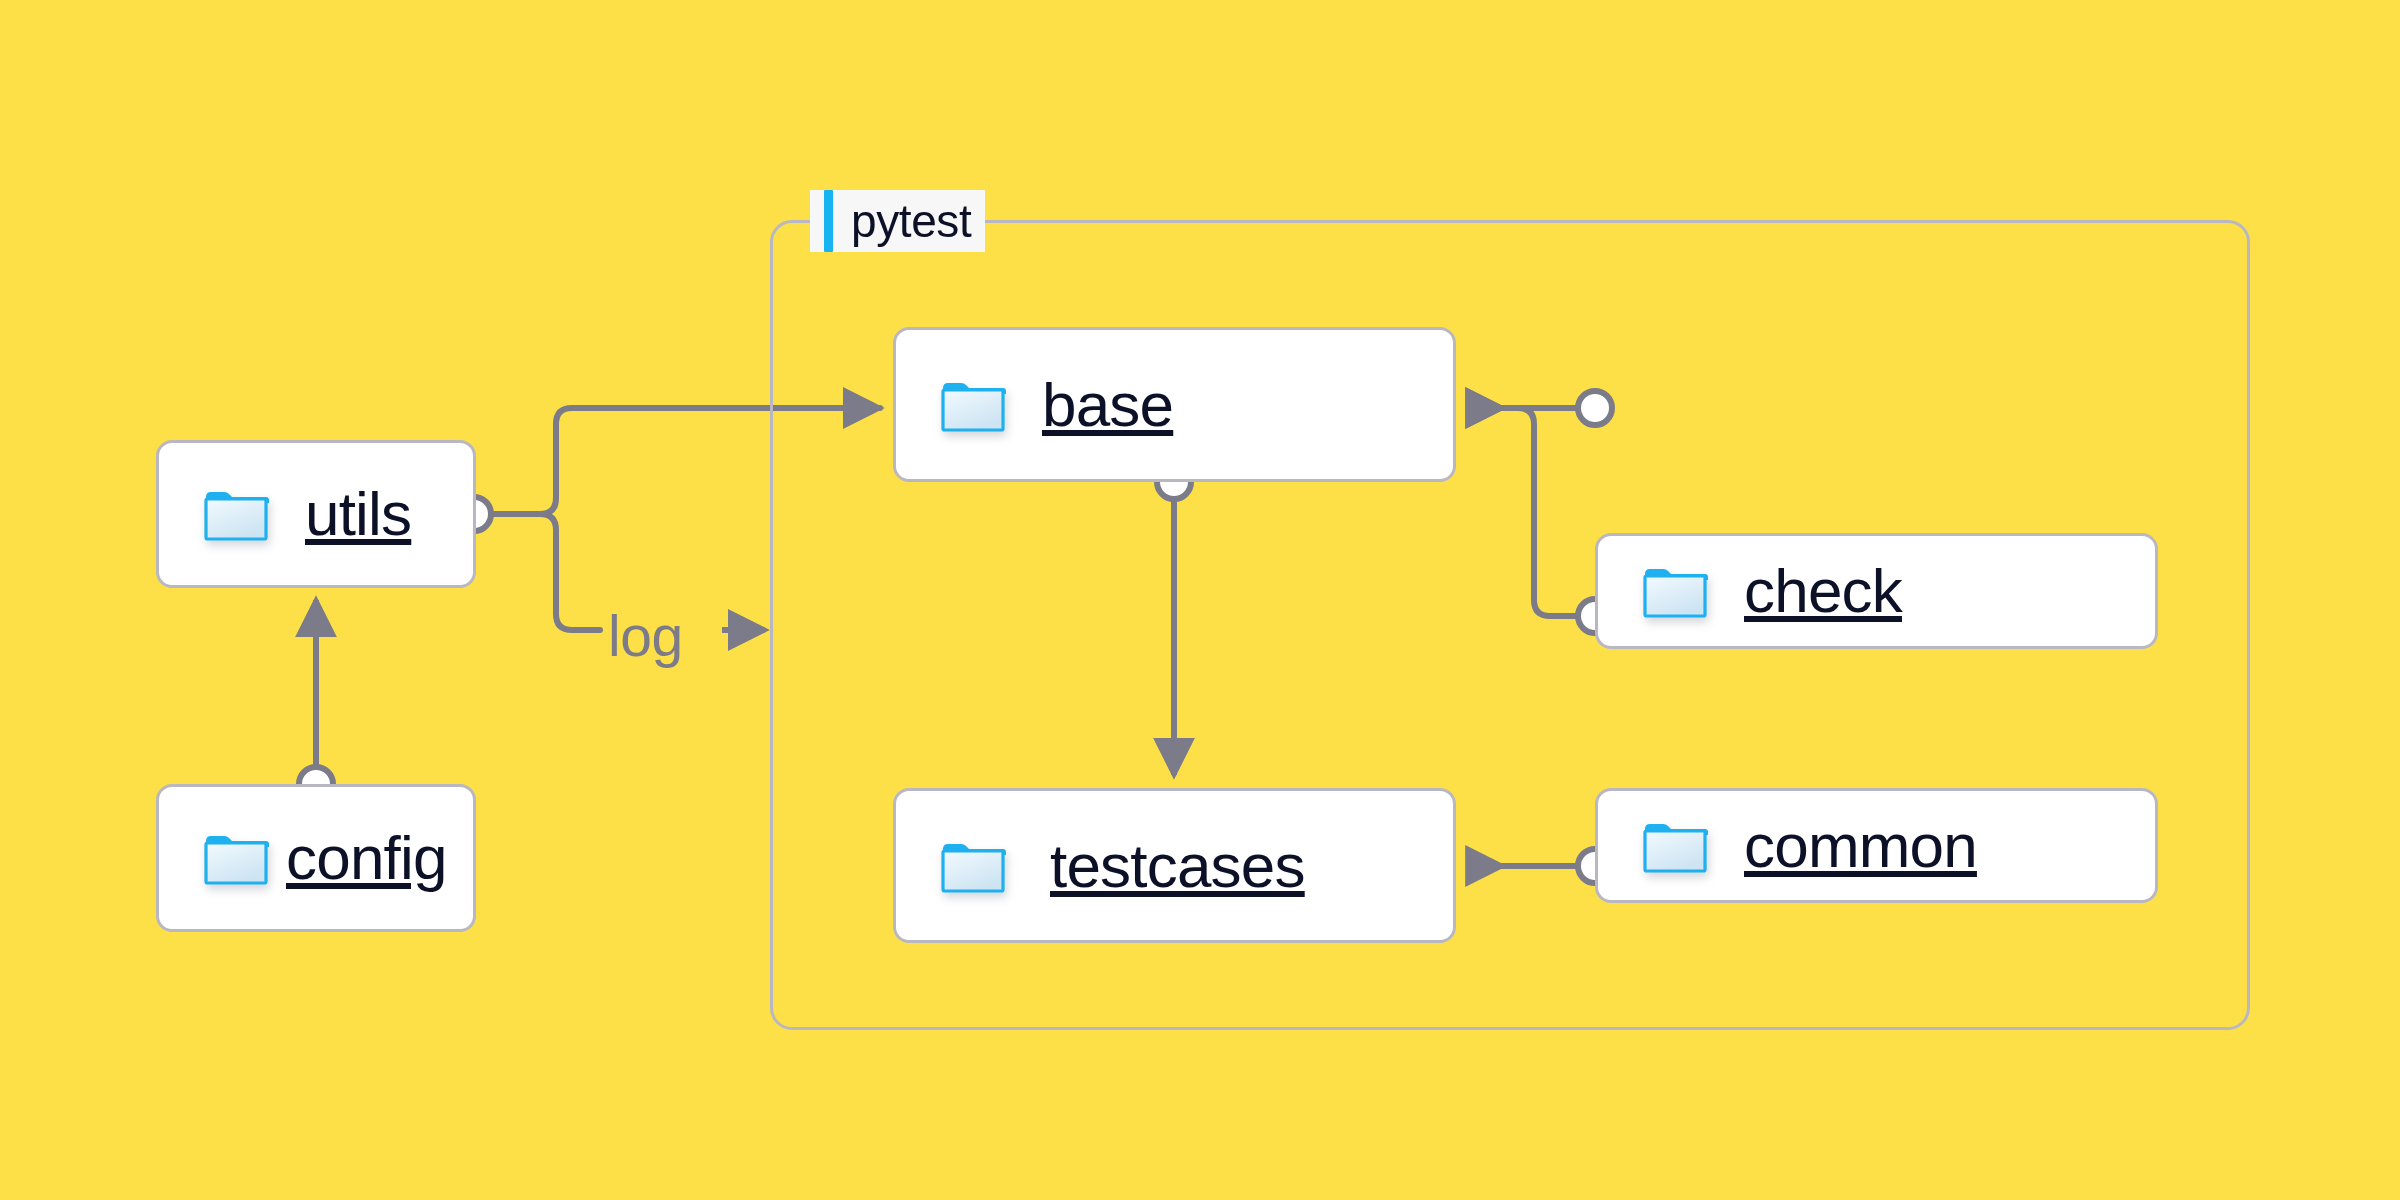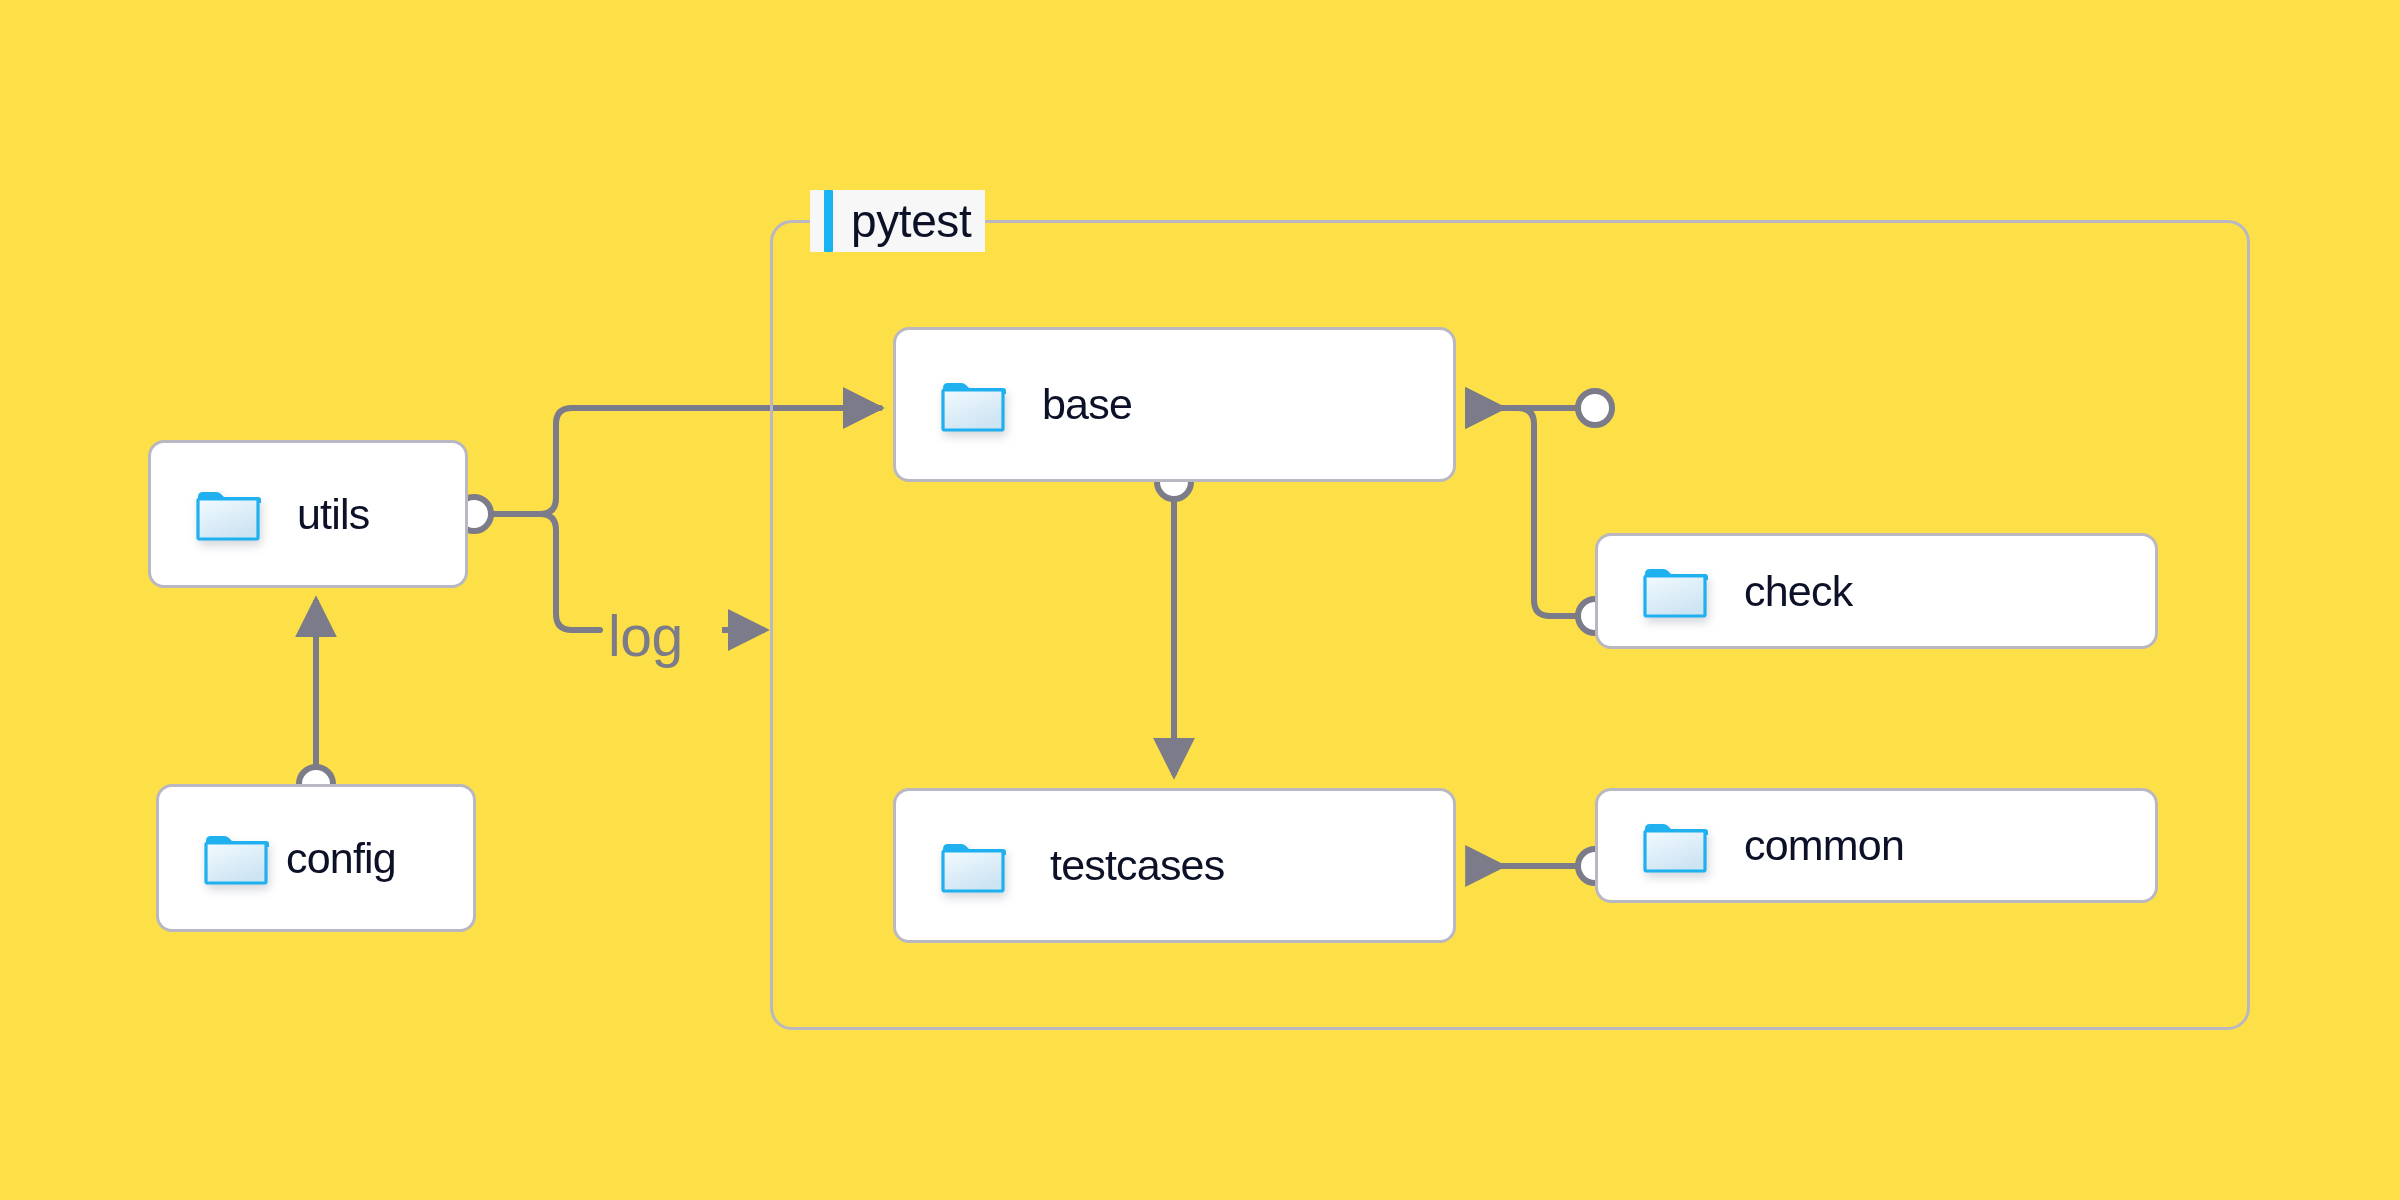--- a/index.html
+++ b/index.html
@@ -68,25 +68,26 @@
     box-sizing: border-box;
     background: #ffffff;
     border: 3px solid #b9b8c2;
     border-radius: 16px;
     display: flex;
     align-items: center;
     padding-left: 44px;
     gap: 36px;
   }
   .node .label {
-    font-size: 43px;
+    font-size: 62px;
     color: #0c1127;
     letter-spacing: -0.8px;
     line-height: 1;
     white-space: nowrap;
+    text-decoration: underline;
   }
   .folder-icon {
     flex: none;
     width: 66px;
     height: 56px;
     position: relative;
     filter: drop-shadow(2px 5px 5px rgba(60,70,90,0.22));
   }
 
   
@@ -153,21 +154,21 @@
     </g>
     <circle cx="1595" cy="866" r="17" fill="#ffffff" stroke="#7b7b89" stroke-width="6"></circle>
   </svg>
 
   <div class="group-box" style="left:770px; top:220px; width:1480px; height:810px;"></div>
   <div class="group-label" style="left:810px; top:190px;">
     <span class="bar"></span>
     <span class="txt">pytest</span>
   </div>
 
-  <div class="node" style="left:148px; top:440px; width:320px; height:148px;">
+  <div class="node" style="left:156px; top:440px; width:320px; height:148px;">
     <span class="folder-icon">
       <svg viewBox="0 0 66 56" width="66" height="56">
         <path d="M3 11 q0-5 5-5 h13 q3 0 5 2 l3 3 h34 q3 0 3 3 v3 H3 z" fill="#1fb0ef"></path>
         <rect x="3" y="13" width="60" height="40" rx="1.5" fill="url(#folderFill)" stroke="#1fb0ef" stroke-width="3.2"></rect>
       </svg>
     </span>
     <span class="label">utils</span>
   </div>
 
   <div class="node" style="left:156px; top:784px; width:320px; height:148px;gap:17px;">

